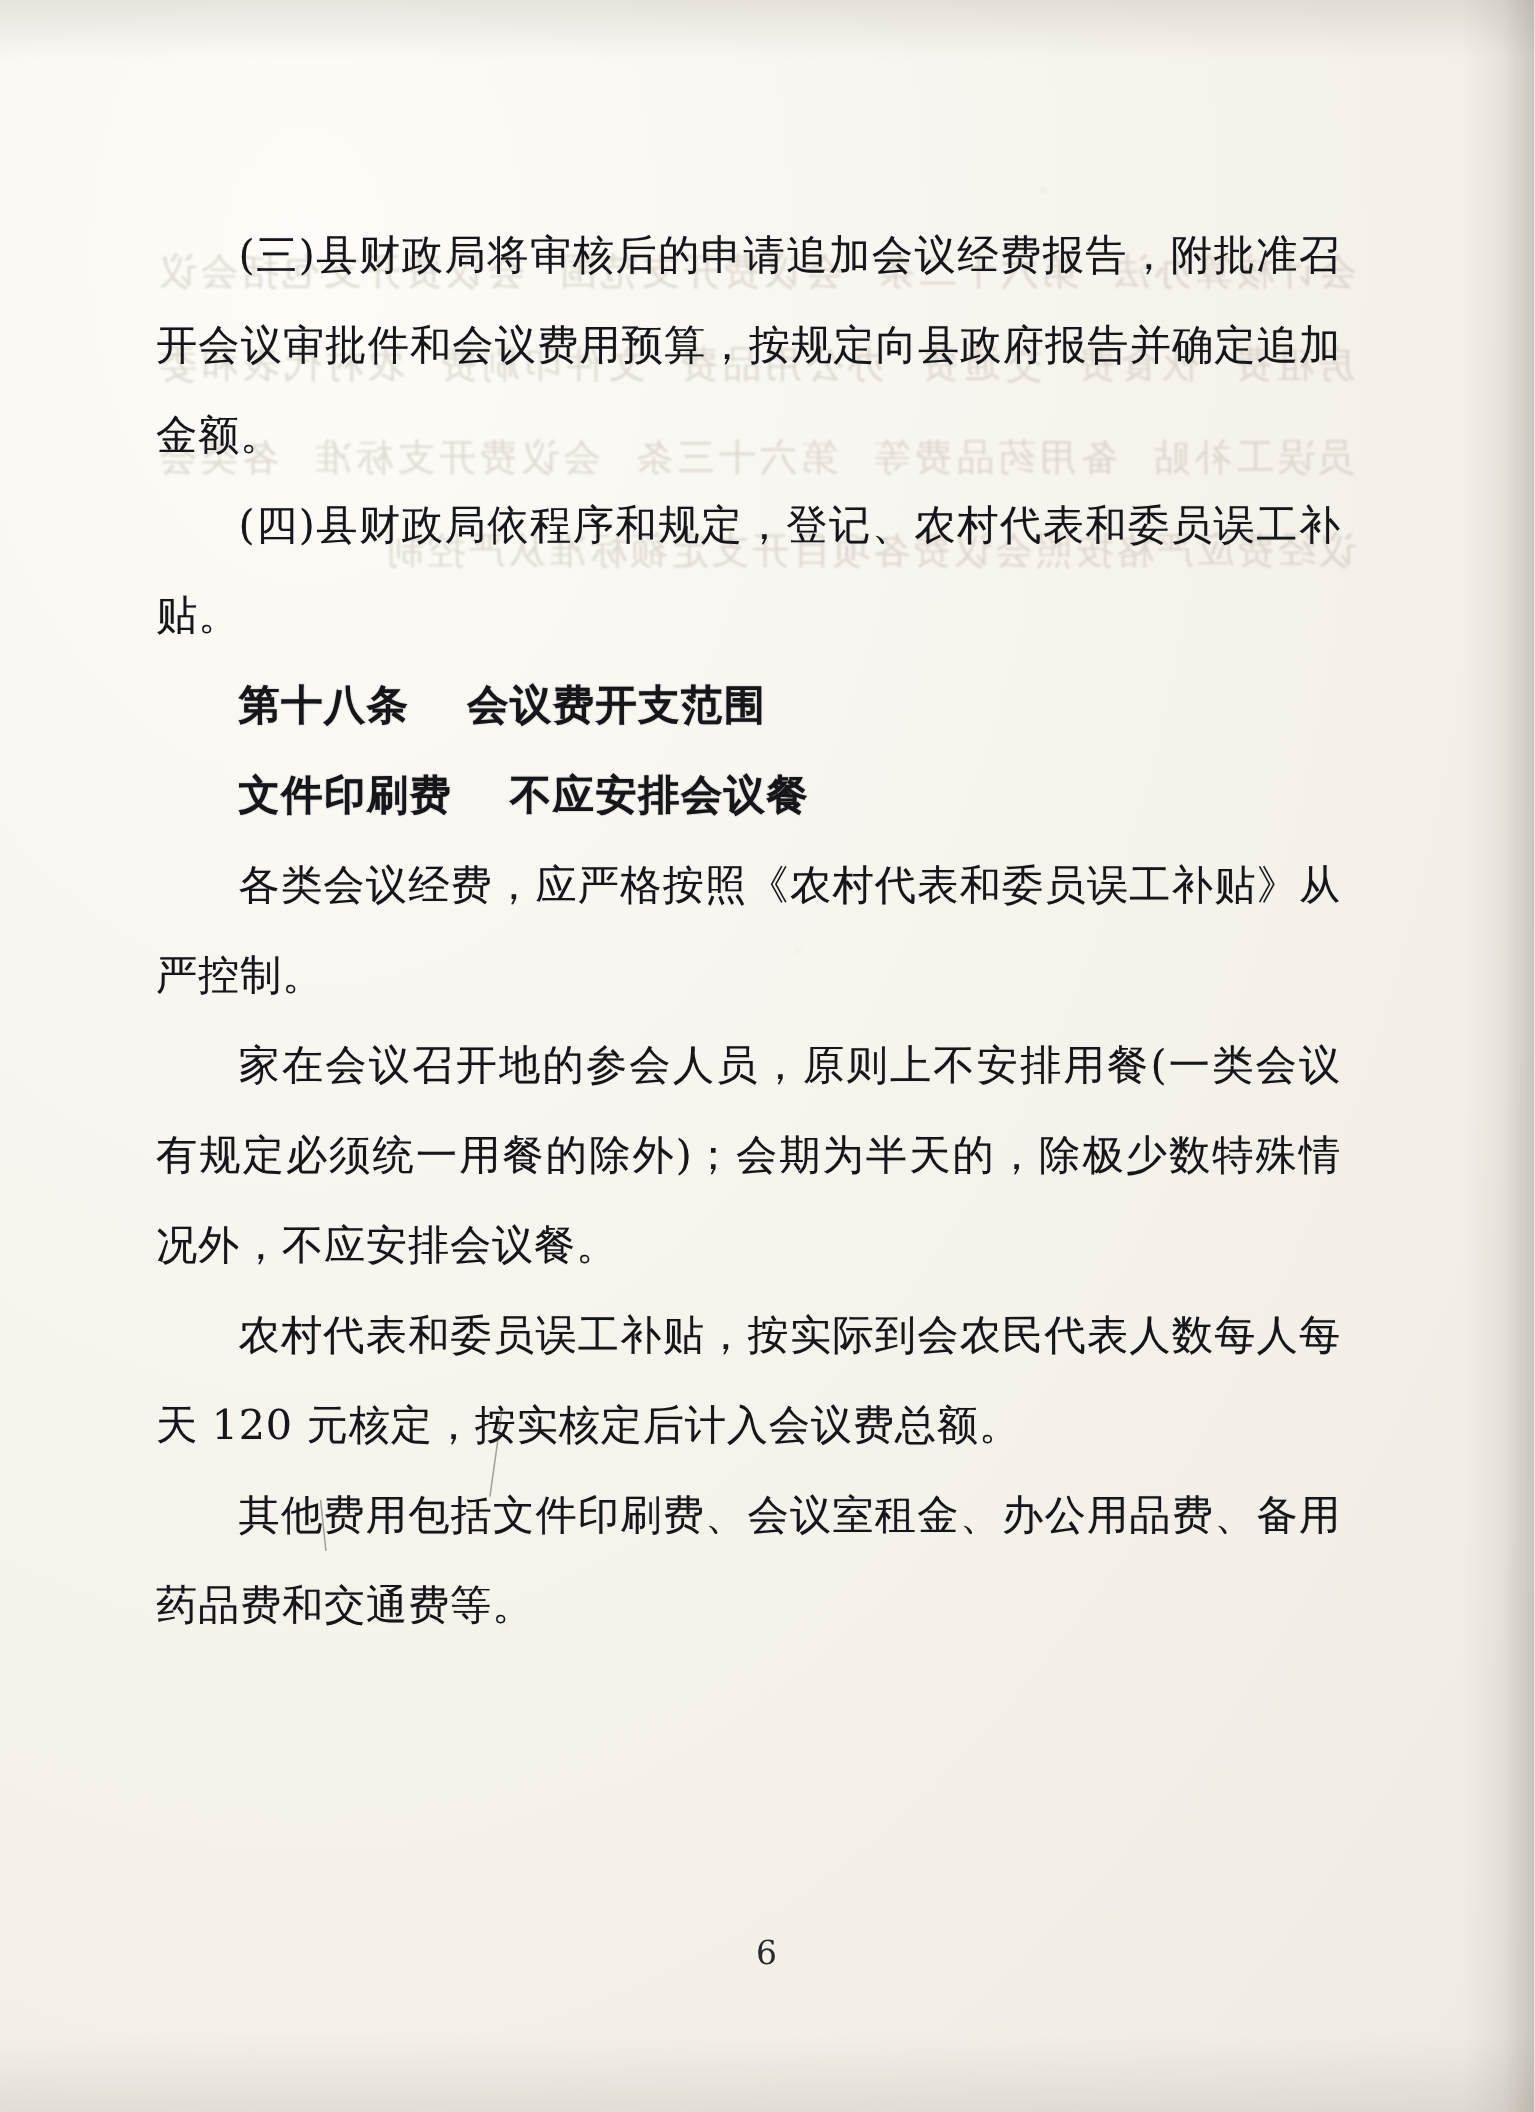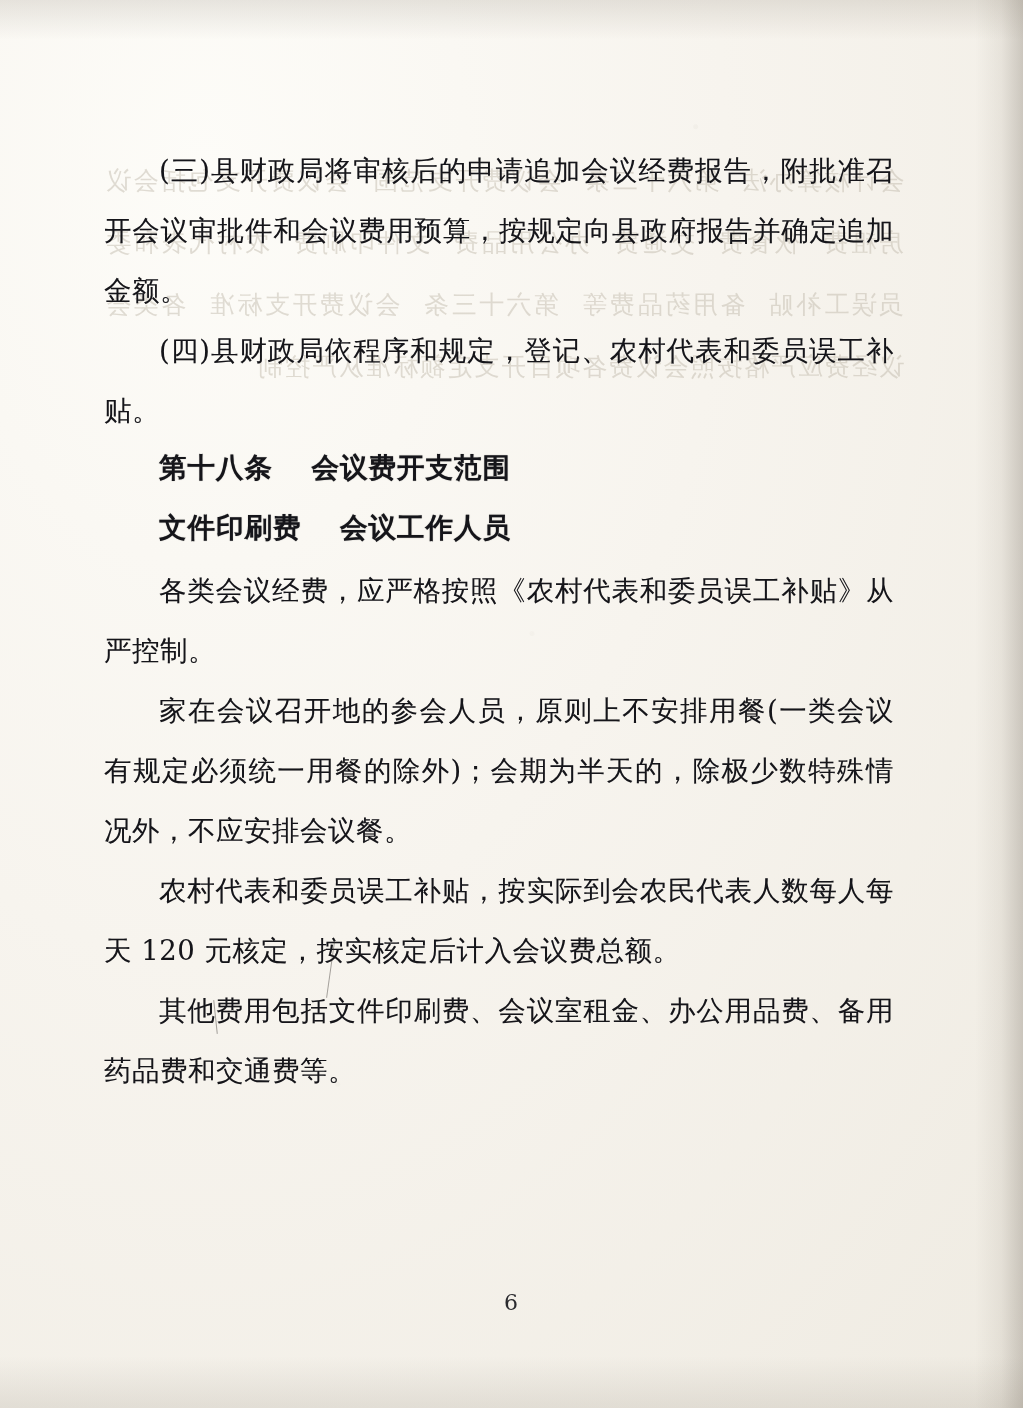--- a/index.html
+++ b/index.html
@@ -95,21 +95,20 @@
     text-shadow: 0 0 0.6px rgba(0,0,0,0.25);
   }
   .para.no-indent { text-indent: 0; }
 
   .heading {
     margin: 0;
     text-indent: 2em;
     font-weight: 700;
     letter-spacing: 1px;
     text-shadow: 0 0 1px rgba(0,0,0,0.45);
-    font-family: Liberation Mono, monospace;
   }
   .heading .htitle {
     margin-left: 1.4em;
   }
   .heading .hnum { font-weight: 700; }
 
   .page-number {
     position: absolute;
     left: 0;
     top: 1290px;
@@ -143,21 +142,21 @@
     <p class="para">(三)县财政局将审核后的申请追加会议经费报告，附批准召开会议审批件和会议费用预算，按规定向县政府报告并确定追加金额。</p>
 
     <p class="para">(四)县财政局依程序和规定，登记、农村代表和委员误工补贴。</p>
 
     <p class="heading">
       <span class="hnum">第十八条</span><span class="htitle">会议费开支范围</span>
     </p>
 
 
     <p class="heading">
-      <span class="hnum">文件印刷费</span><span class="htitle">会议工作人员</span>
+      <span class="hnum">文件印刷费</span><span class="htitle">不应安排会议餐</span>
     </p>
 
     <p class="para">各类会议经费，应严格按照《农村代表和委员误工补贴》从严控制。</p>
 
 
     <p class="para">家在会议召开地的参会人员，原则上不安排用餐(一类会议有规定必须统一用餐的除外)；会期为半天的，除极少数特殊情况外，不应安排会议餐。</p>
 
     <p class="para">农村代表和委员误工补贴，按实际到会农民代表人数每人每天 120 元核定，按实核定后计入会议费总额。</p>
 
     <p class="para">其他费用包括文件印刷费、会议室租金、办公用品费、备用药品费和交通费等。</p>

